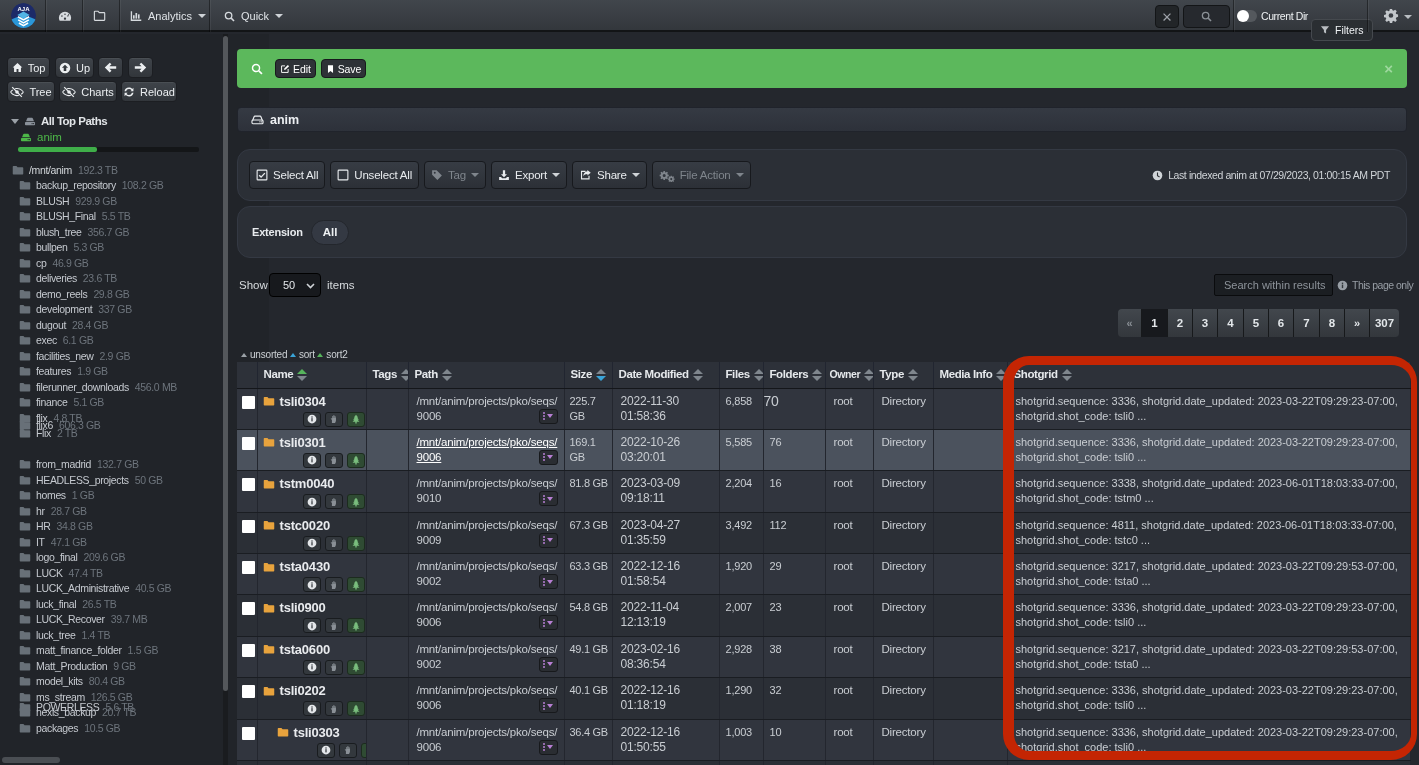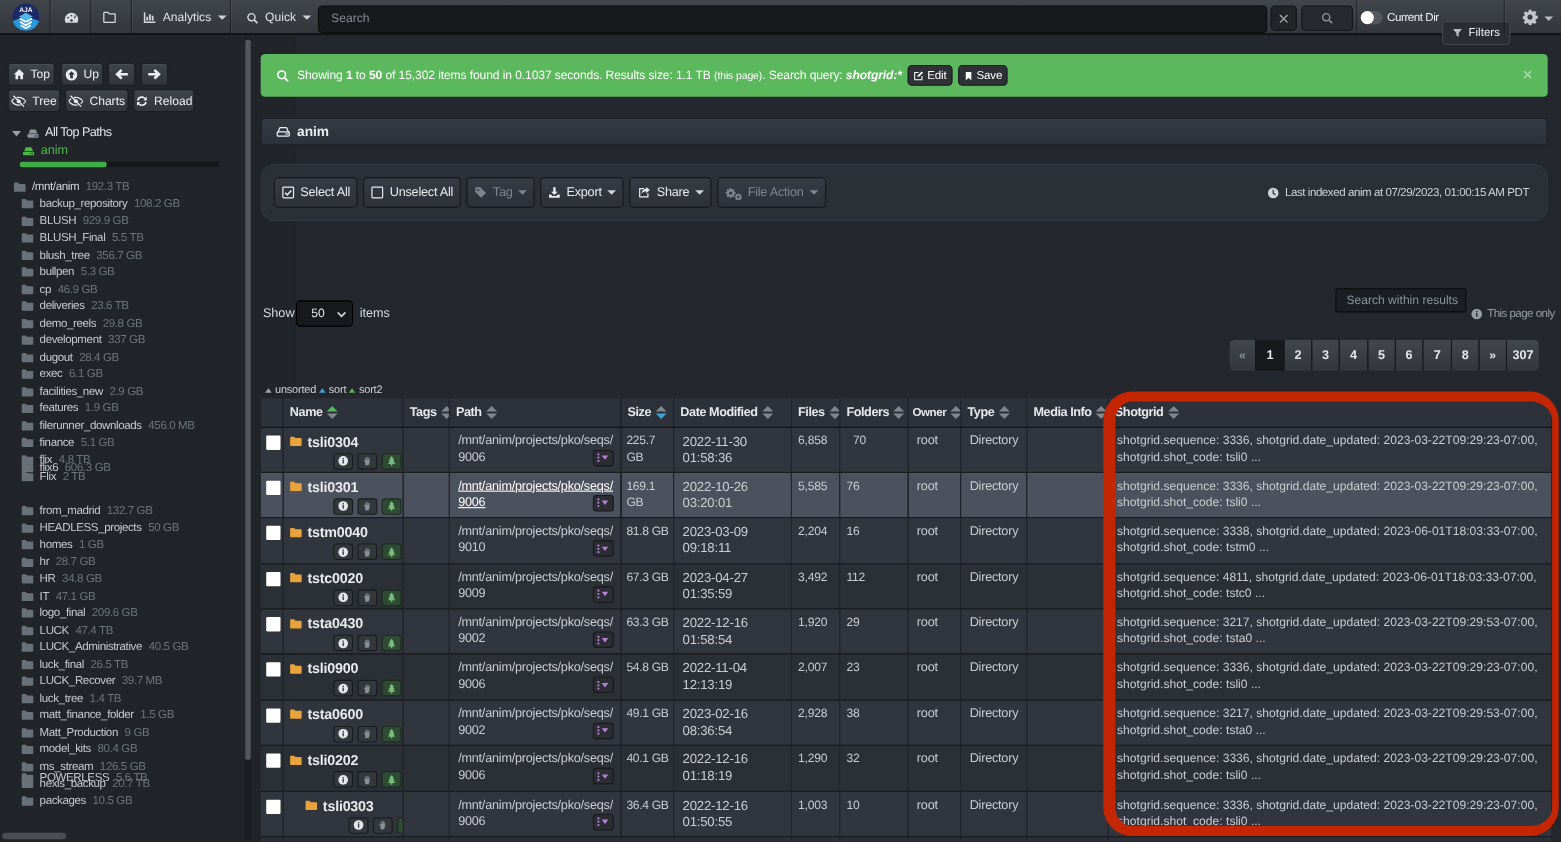--- a/index.html
+++ b/index.html
@@ -23,21 +23,21 @@
 .titem .sz{color:#6d747c;margin-left:6px;font-size:10.5px}
 
 #main{position:absolute;left:237px;top:34px;width:1170px;height:731px}
 #alert{position:absolute;left:0;top:15px;width:1170px;height:39px;background:#5cb85c;border-radius:4px;color:#fff;font-size:11px;letter-spacing:-.1px;display:flex;align-items:center;padding:0 14px}
 .albtn{display:inline-flex;align-items:center;gap:3px;background:#2e3237;border:1px solid #17191c;border-radius:4px;color:#fff;font-size:10.5px;height:19px;padding:0 4px;margin-left:5px;flex:none}
 .panel{position:absolute;left:0;width:1170px;background:#2b2f36;border:1px solid #343943;border-radius:13px}
 #phead{position:absolute;left:0;top:73px;width:1170px;height:25px;background:linear-gradient(#353a43,#2d313a);border:1px solid #20232b;border-radius:4px;display:flex;align-items:center;padding:0 13px;gap:6px;color:#eceff2;font-size:12.5px;font-weight:bold}
 .tbtn{display:inline-flex;align-items:center;gap:5px;height:28px;padding:0 6px;background:linear-gradient(#373c44,#2c3037);border:1px solid #17191d;border-radius:4px;color:#e8ebee;font-size:11.5px;letter-spacing:-.2px;margin-right:5px}
 .tbtn.dis{color:#7f858c}
 .pill{display:inline-flex;align-items:center;height:25px;padding:0 11px;border:1px solid #23262c;background:#343943;border-radius:13px;color:#eef1f3;font-size:11.5px;font-weight:bold;margin-left:8px}
-#swr{position:absolute;left:977px;top:228px;width:119px;height:22px;background:#1b1e22;border:1px solid #0a0b0d;border-radius:2px;color:#8d939a;font-size:11px;line-height:20px;padding-left:9px;white-space:nowrap}
+#swr{position:absolute;left:977px;top:240px;width:119px;height:22px;background:#1b1e22;border:1px solid #0a0b0d;border-radius:2px;color:#8d939a;font-size:11px;line-height:20px;padding-left:9px;white-space:nowrap}
 #pag{position:absolute;left:881px;top:275px;height:28px;display:flex}
 #pag .pg{height:28px;display:flex;align-items:center;justify-content:center;background:linear-gradient(#42474d,#33373c);border-left:1px solid #17191b;color:#e3e7ea;font-size:11.5px;font-weight:bold}
 #pag .pg:first-child{border-left:none;border-radius:4px 0 0 4px;color:#8a9096}
 #pag .pg:last-child{border-radius:0 4px 4px 0}
 #pag .pg.act{background:#17191d}
 .scaret{width:0;height:0;border-left:3px solid transparent;border-right:3px solid transparent;border-bottom:4px solid #9ba1a7;display:inline-block;margin-right:3px}
 
 #tbl{position:absolute;left:0;top:328px;width:1173px;border-collapse:collapse;table-layout:fixed}
 #tbl th{background:#2d3139;color:#e6e9ec;font-size:11.5px;letter-spacing:-.4px;text-align:left;height:26px;padding:0 0 0 6px;border-right:1px solid #212530;border-bottom:1px solid #14161a;white-space:nowrap;overflow:hidden}
 #tbl td{height:41.4px;padding:5px 8px 0 8px;border-right:1px solid #23262e;border-bottom:1px solid #1a1d22;vertical-align:top;font-size:11.5px;line-height:15px;letter-spacing:-.2px;color:#c9cdd2;overflow:hidden;white-space:nowrap}
@@ -208,21 +208,20 @@
         </svg>
       </div>
   <div class="a ndiv" style="left:119px;top:0"></div>
   <div class="a nitem" style="left:130px;top:10px"><svg width="12" height="12" style="color:#d6dade">
           <use href="#i-chart"></use>
         </svg>Analytics <span class="caret"></span></div>
   <div class="a ndiv" style="left:209px;top:0"></div>
   <div class="a nitem" style="left:224px;top:10px"><svg width="11" height="11" style="color:#d6dade">
           <use href="#i-srch"></use>
         </svg>Quick <span class="caret"></span></div>
-  <div id="nsearch">Search</div>
   <div class="a" style="left:1155px;top:5px;width:24px;height:23px;background:#222528;border:1px solid #131517;border-radius:4px;display:flex;align-items:center;justify-content:center;color:#9fa4aa">
         <svg width="10" height="10">
           <use href="#i-x"></use>
         </svg>
       </div>
   <div class="a" style="left:1183px;top:5px;width:47px;height:23px;background:#26292e;border:1px solid #131517;border-radius:4px;display:flex;align-items:center;justify-content:center;color:#8a9096">
         <svg width="11" height="11">
           <use href="#i-srch"></use>
         </svg>
       </div>
@@ -263,21 +262,21 @@
   <div class="sbtn" style="left:7px;top:47px;width:48px;height:21px"><svg width="14" height="12">
           <use href="#i-eyesl"></use>
         </svg>Tree</div>
   <div class="sbtn" style="left:59px;top:47px;width:58px;height:21px"><svg width="14" height="12">
           <use href="#i-eyesl"></use>
         </svg>Charts</div>
   <div class="sbtn" style="left:121px;top:47px;width:56px;height:21px"><svg width="12" height="12">
           <use href="#i-ref"></use>
         </svg>Reload</div>
 
-  <div style="position:absolute;left:11px;top:81px;display:flex;align-items:center;gap:5px;color:#e2e5e8;font-size:11.5px;letter-spacing:-.5px;font-weight:normal">
+  <div style="position:absolute;left:11px;top:81px;display:flex;align-items:center;gap:5px;color:#e2e5e8;font-size:11.5px;letter-spacing:-.5px;font-weight:bold">
     <span style="width:0;height:0;border-top:5px solid #9ba1a7;border-left:4px solid transparent;border-right:4px solid transparent"></span>
     <svg width="12" height="12" style="color:#8a919a">
           <use href="#i-hddf"></use>
         </svg>All Top Paths
   </div>
   <div style="position:absolute;left:20px;top:97px;display:flex;align-items:center;gap:5px;color:#4db848;font-size:11.5px">
     <svg width="12" height="12">
           <use href="#i-hddf"></use>
         </svg>anim
   </div>
@@ -555,21 +554,20 @@
   <div style="position:absolute;left:2px;top:723px;width:58px;height:6px;background:#4a4e53;border-radius:3px"></div>
   <div id="sbar-track"></div>
   <div id="sbar-thumb"></div>
 </div>
 
 <div id="main">
   <div id="alert">
     <svg width="12" height="12" style="color:#fff;margin-right:7px;flex:none">
           <use href="#i-srch"></use>
         </svg>
-    <span style="white-space:nowrap">Showing <b>1</b> to <b>50</b> of 15,302 items found in 0.1037 seconds. Results size: 1.1 TB <span style="font-size:9.5px">(this page)</span>. Search query: <b><i>shotgrid:*</i></b></span>
     <span class="albtn"><svg width="10" height="10">
             <use href="#i-edt"></use>
           </svg>Edit</span>
     <span class="albtn"><svg width="9" height="10">
             <use href="#i-bkm"></use>
           </svg>Save</span>
     <span style="position:absolute;right:14px;top:11px;color:#9ed89e;font-size:15px;font-weight:bold">×</span>
   </div>
 
   <div id="phead"><svg width="13" height="13">
@@ -593,20 +591,24 @@
             <use href="#i-shr"></use>
           </svg>Share <span class="caret"></span></span>
     <span class="tbtn dis"><svg width="16" height="13" style="color:#7f858c">
             <use href="#i-cogs"></use>
           </svg>File Action <span class="caret" style="border-top-color:#7f858c"></span></span>
     <span style="margin-left:auto;display:flex;align-items:center;gap:5px;font-size:10.5px;letter-spacing:-.4px;color:#d0d4d8;padding-right:5px;white-space:nowrap"><svg width="11" height="11" style="flex:none">
             <use href="#i-clk"></use>
           </svg>Last indexed anim at 07/29/2023, 01:00:15 AM PDT</span>
   </div>
 
+  <div class="panel" style="top:172px;height:52px;display:flex;align-items:center;padding:0 14px">
+    <span style="font-size:11px;letter-spacing:-.2px;font-weight:bold;color:#e8ebee">Extension</span>
+    <span class="pill">All</span>
+  </div>
 
   <div style="position:absolute;left:2px;top:239px;height:24px;display:flex;align-items:center;font-size:11.5px;color:#d6dadd">
     <span style="width:30px">Show</span>
     <span style="position:relative;width:52px;height:24px;background:#17191d;border:1px solid #000;border-radius:4px;color:#e4e7ea;font-size:11px;display:inline-flex;align-items:center;padding-left:13px;flex:none">50<svg width="9" height="6" viewBox="0 0 9 6" style="position:absolute;right:5px;top:9px">
             <path fill="none" stroke="#cfd3d7" stroke-width="1.6" d="M1 1l3.5 3.5L8 1"></path>
           </svg></span>
     <span style="margin-left:6px">items</span>
   </div>
   <div id="swr">Search within results</div>
   <div style="position:absolute;left:1100px;top:245px;display:flex;align-items:center;gap:4px;font-size:10.5px;letter-spacing:-.5px;color:#989ea5;white-space:nowrap">
@@ -731,21 +733,21 @@
                 <span class="dot3">
                   <i></i>
                   <i></i>
                   <i></i>
                 </span>
                 <span class="pcaret"></span>
               </span></td>
   <td style="padding-left:5px;font-size:11px;letter-spacing:-.3px">225.7<br>GB</td>
   <td style="font-size:12px">2022-11-30<br>01:58:36</td>
   <td style="padding-left:6px;font-size:11px">6,858</td>
-  <td style="padding-left:12px;font-size:11px">70</td>
+  <td style="padding-left:0;font-size:14px">70</td>
   <td>root</td>
   <td class="typ">Directory</td>
   <td></td>
   <td style="font-size:11px;letter-spacing:0">shotgrid.sequence: 3336, shotgrid.date_updated: 2023-03-22T09:29:23-07:00,<br>shotgrid.shot_code: tsli0 ...</td>
 </tr>
           <tr class="hl">
   <td class="cb">
               <span class="cbx"></span>
             </td>
   <td style="padding-left:5px">

